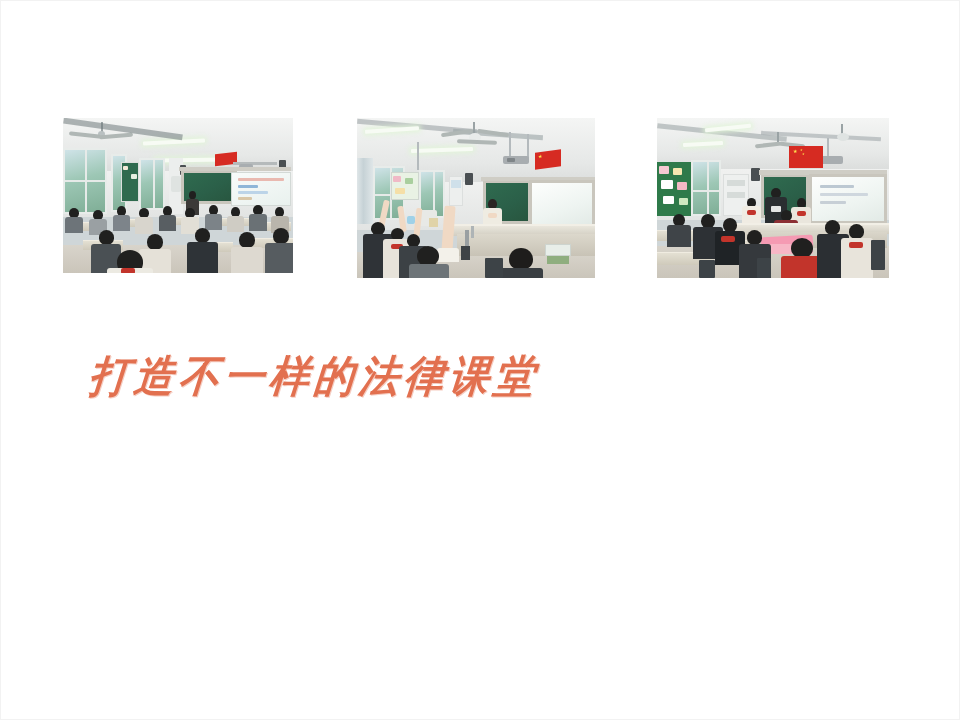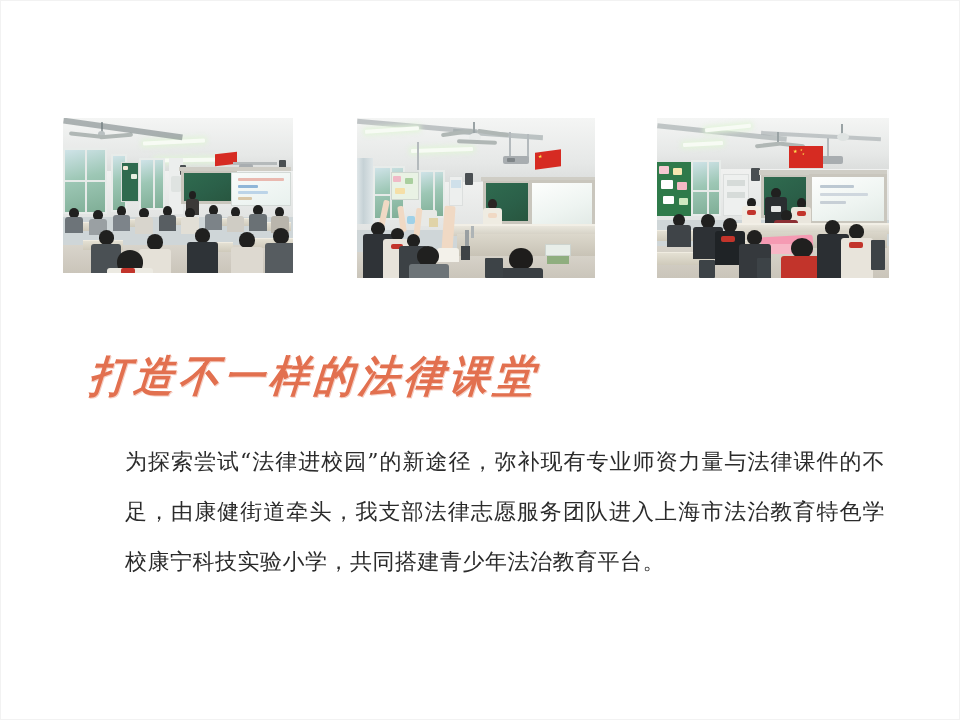--- a/index.html
+++ b/index.html
@@ -497,17 +497,14 @@
         <div class="chair" style="left:214px;top:122px;width:14px;height:30px;"></div>
         <div class="chair" style="left:100px;top:140px;width:14px;height:20px;"></div>
         <div class="chair" style="left:42px;top:142px;width:16px;height:18px;"></div>
       </div>
     </div>
 
   </div>
 
   <div class="title">打造不一样的法律课堂</div>
 
-  <div class="body-text">
-    <p class="para">为探索尝试“法律进校园”的新途径，弥补现有专业师资力量与法律课件的不足，由康健街道牵头，我支部法律志愿服务团队进入上海市法治教育特色学校康宁科技实验小学，共同搭建青少年法治教育平台。</p>
-  </div>
 
 </div>
 
 </body></html>

